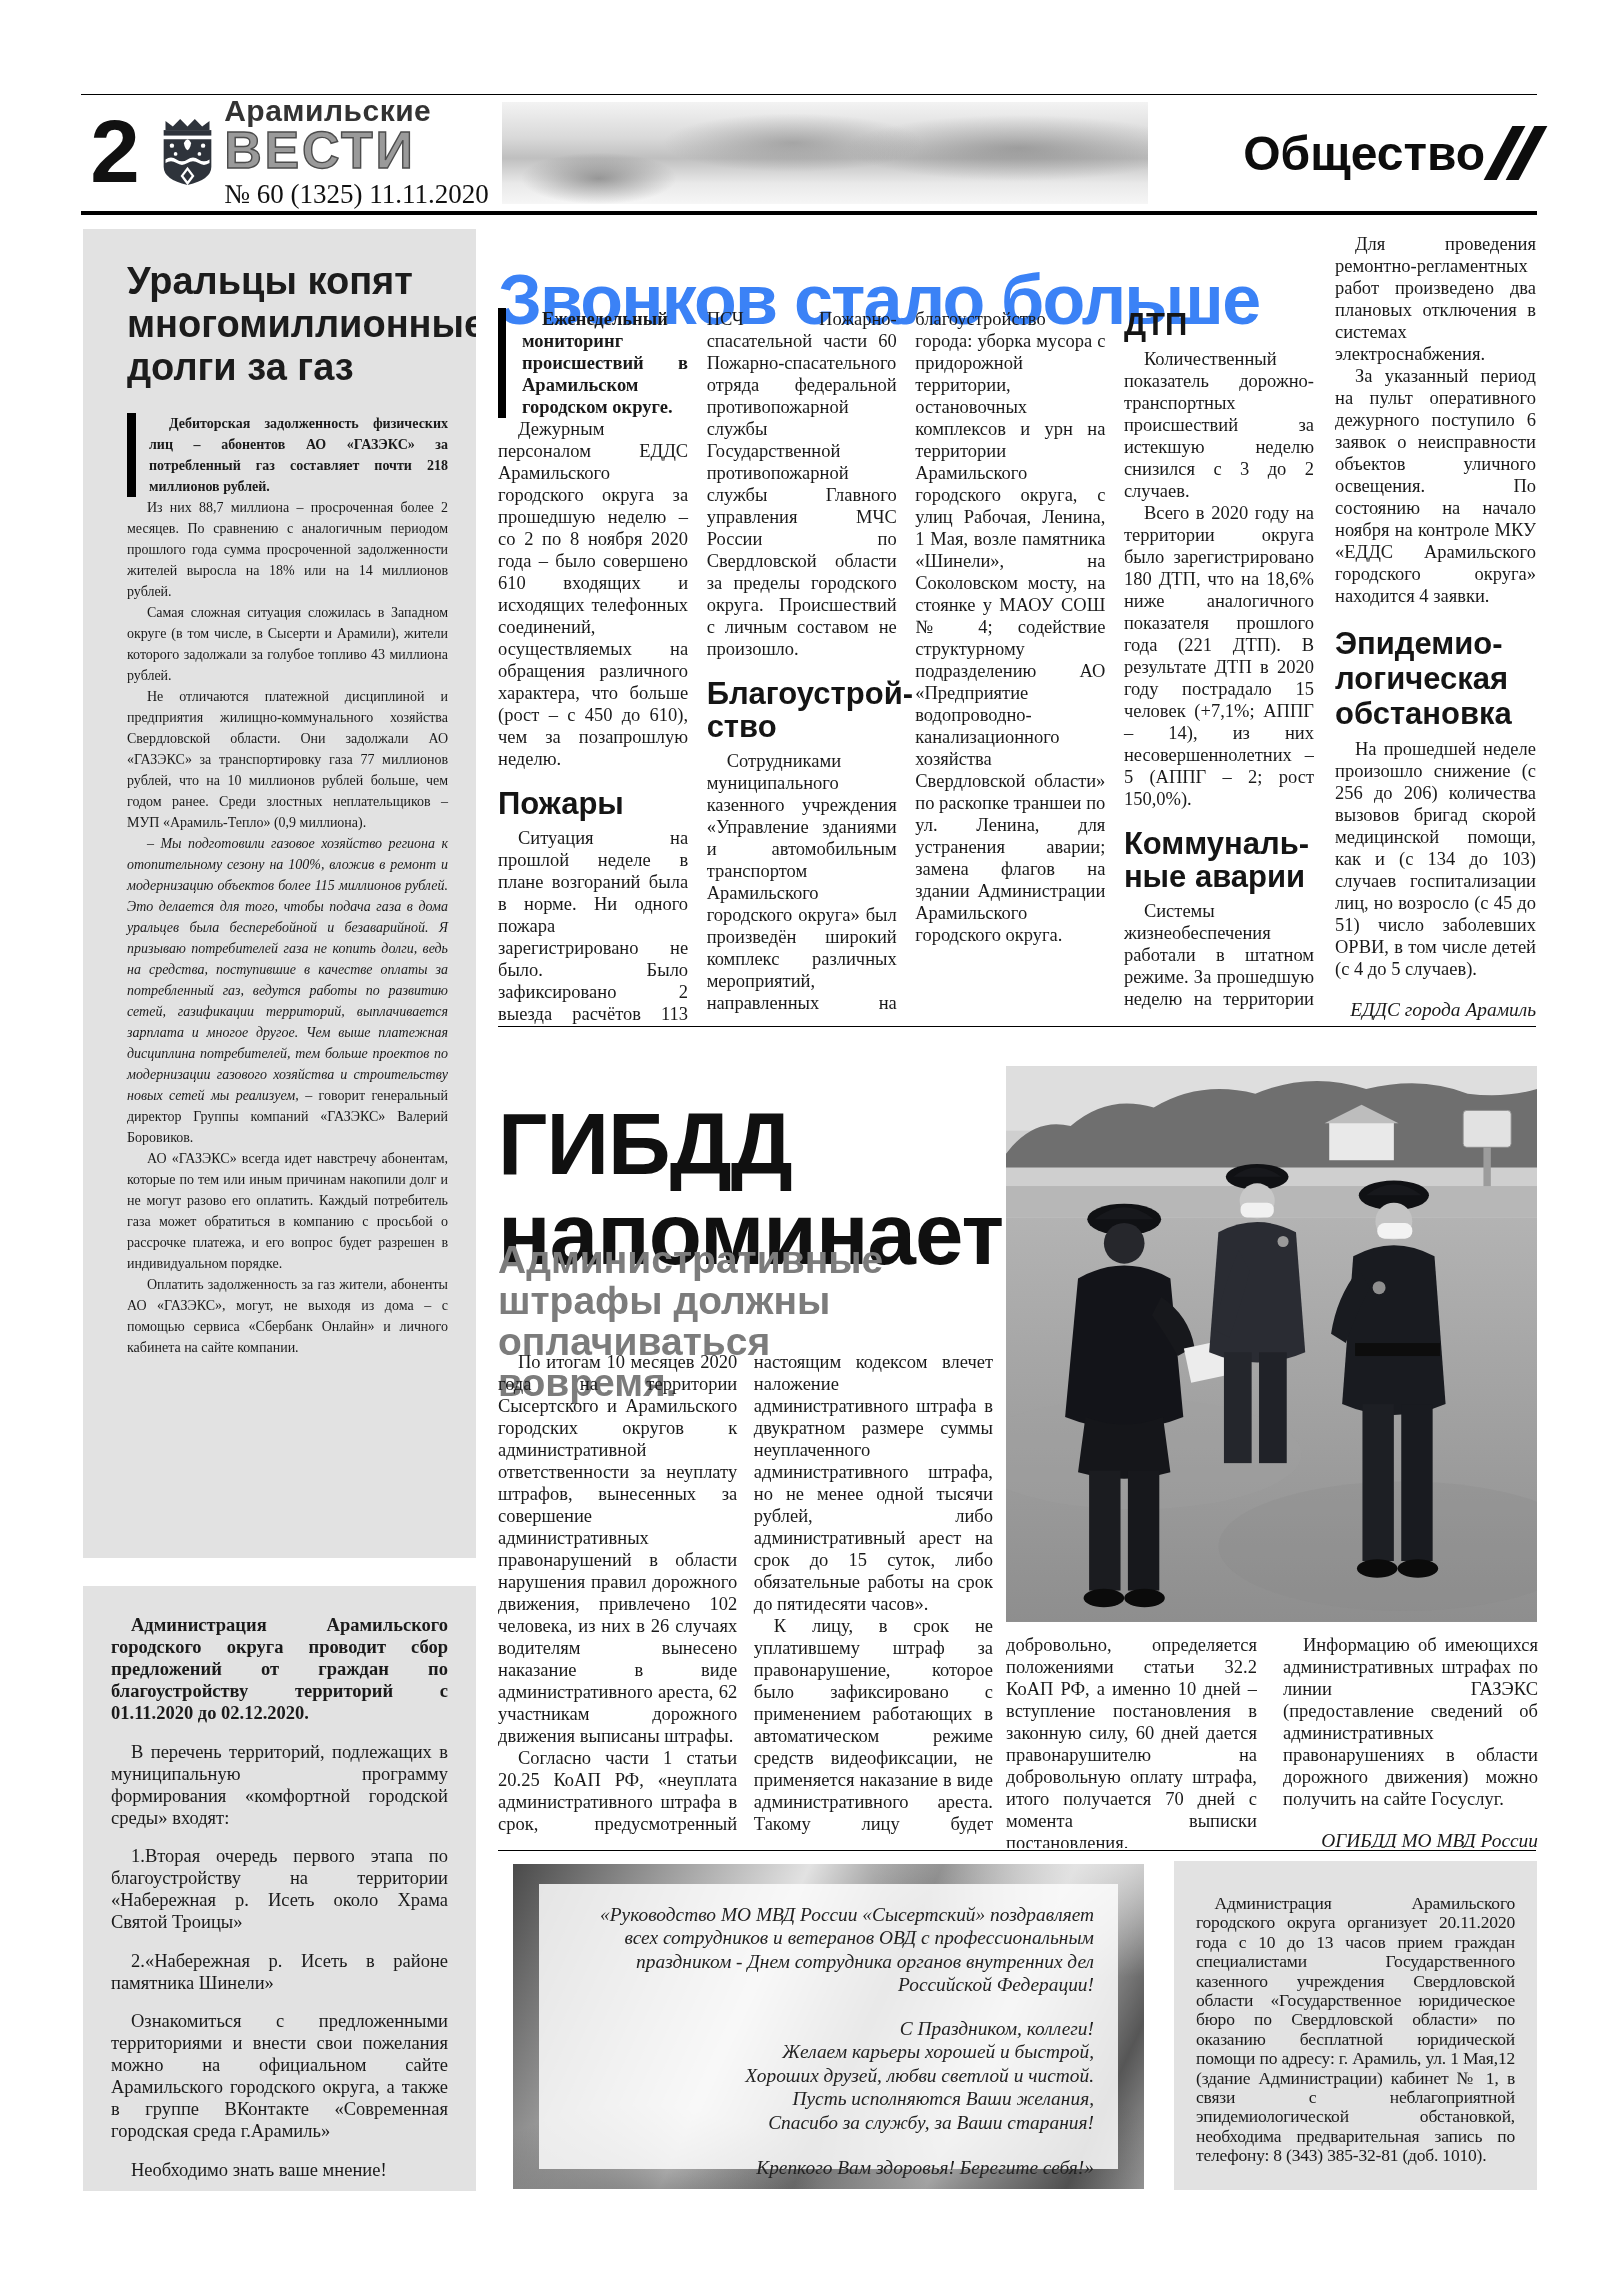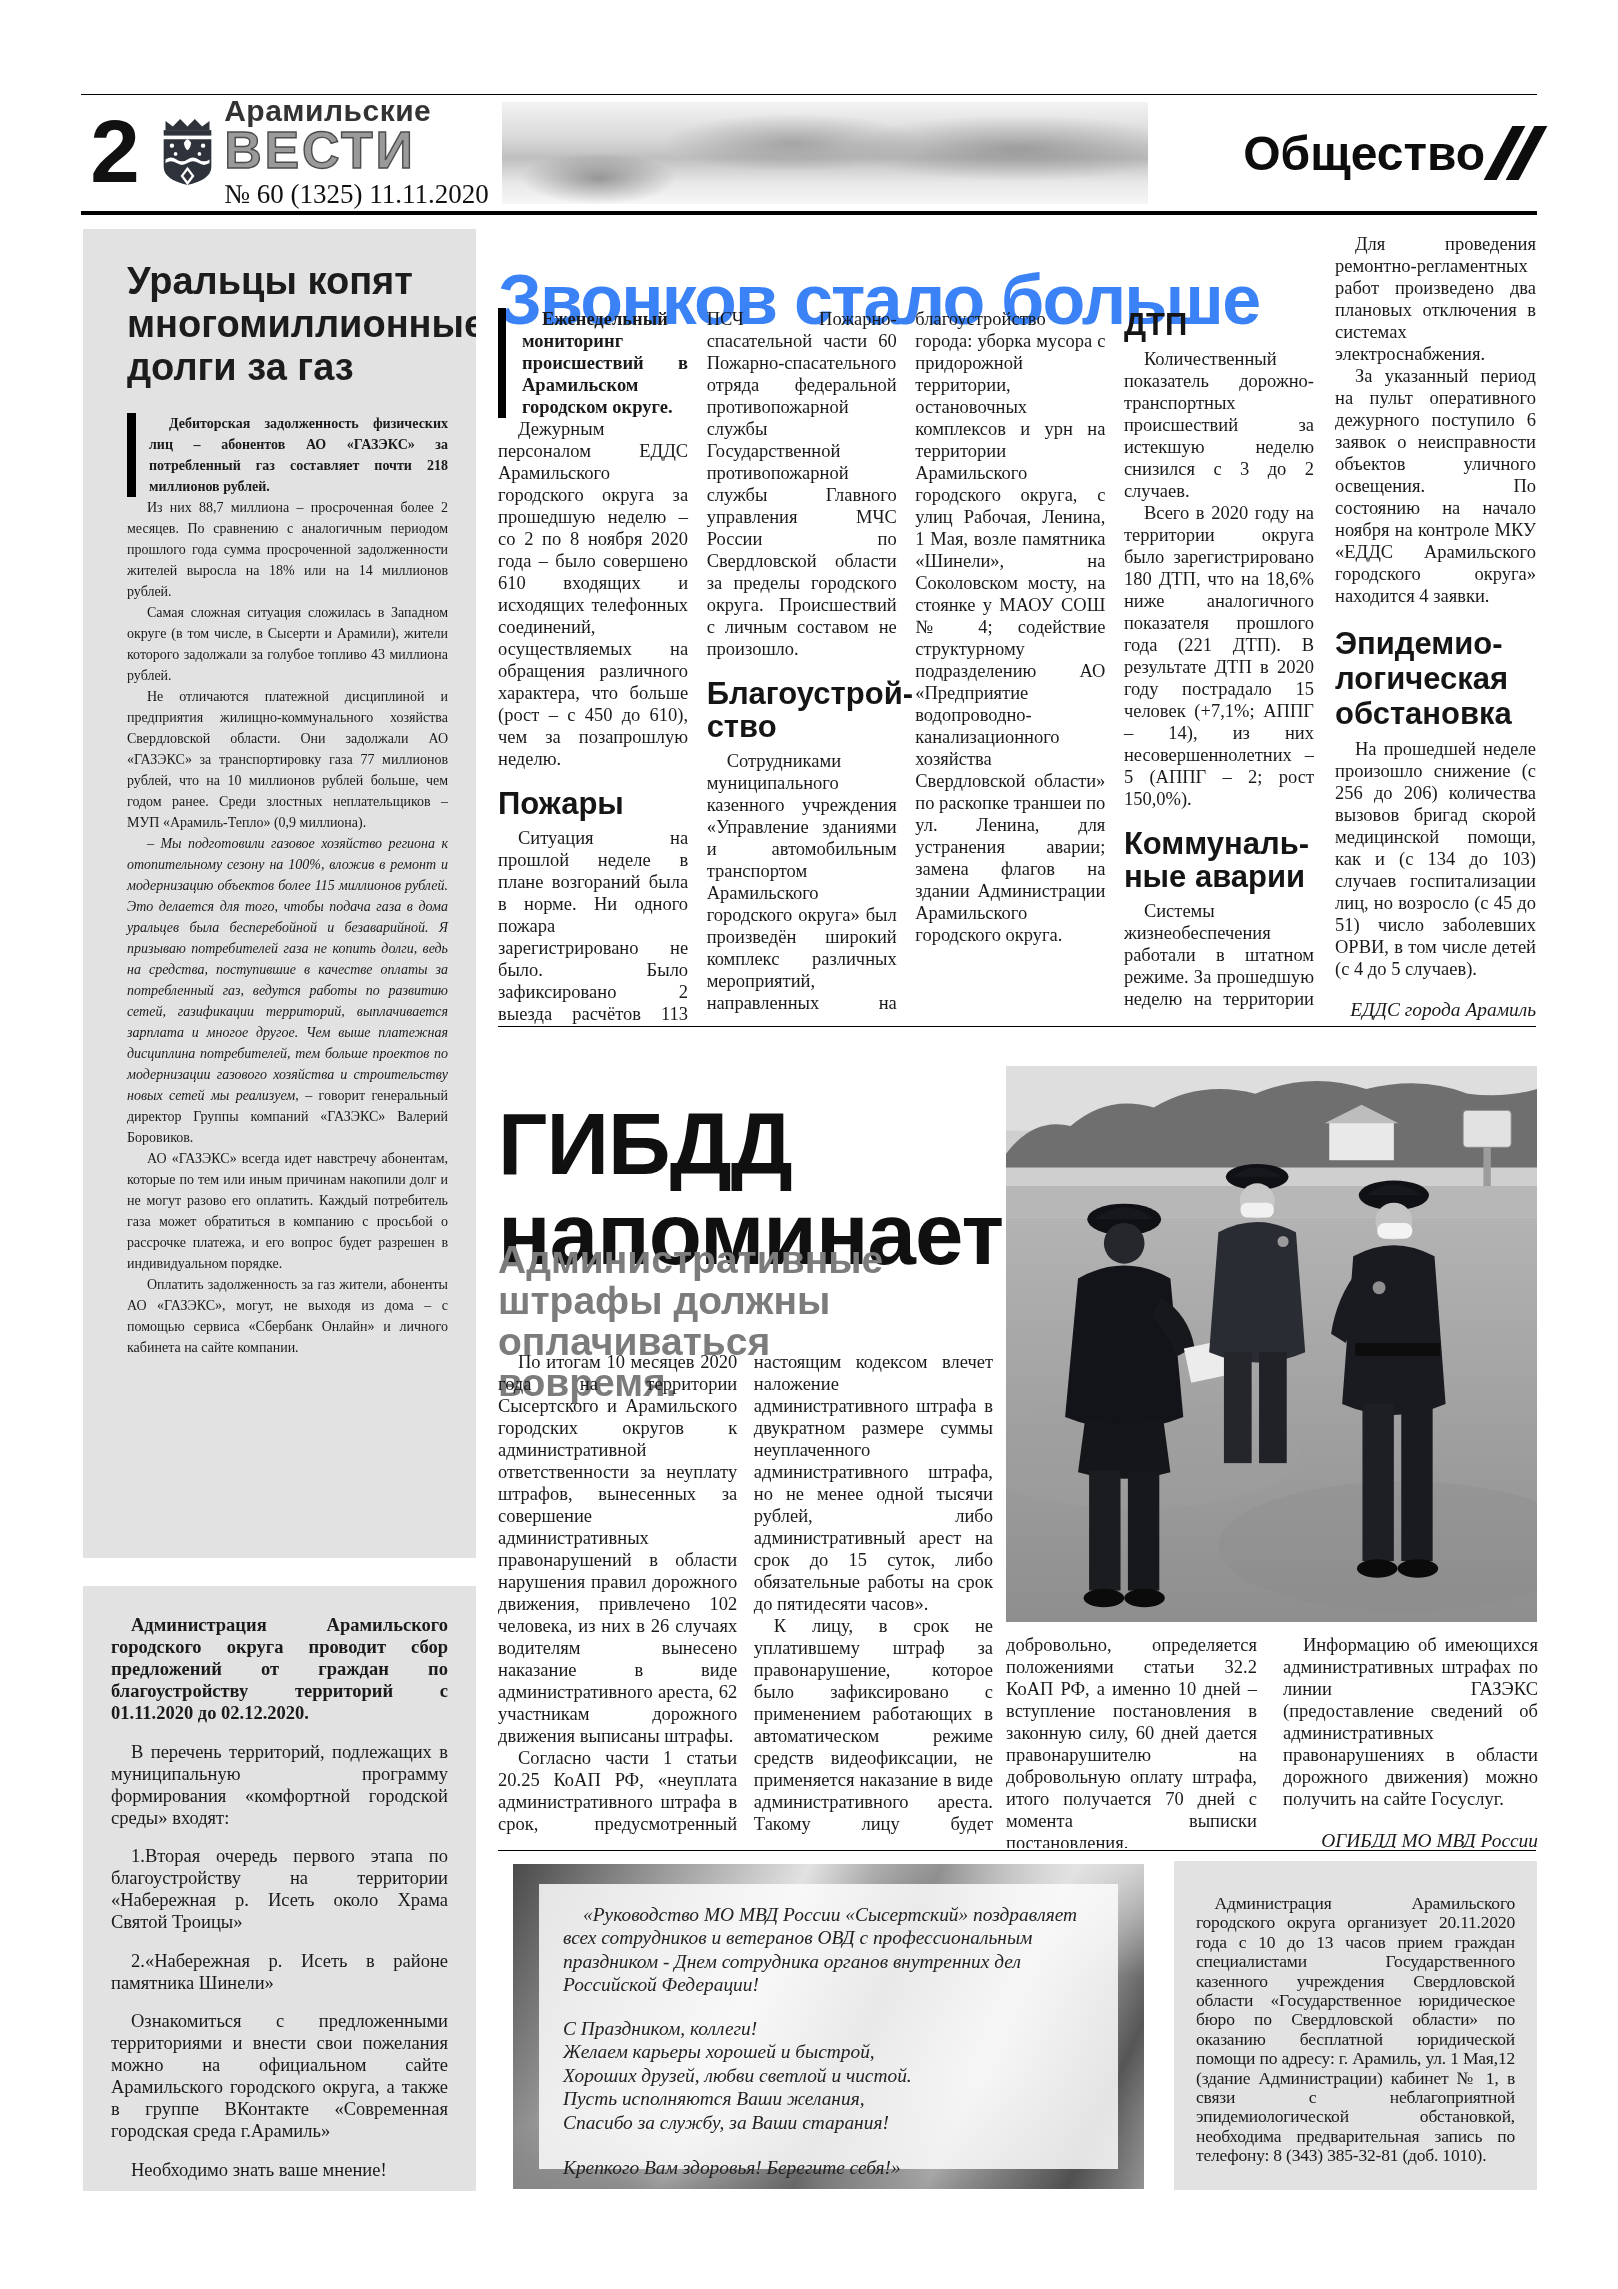--- a/index.html
+++ b/index.html
@@ -81,21 +81,21 @@
   .gibdd-col4{left:1283px;top:1634px;width:255px;height:214px;}
 
   .photo{position:absolute;left:1006px;top:1066px;width:531px;height:556px;overflow:hidden;}
 
   
   .congrats{position:absolute;left:513px;top:1864px;width:631px;height:325px;
      background:
        radial-gradient(277px 166px at 20% 110%, rgba(30,30,30,.55), rgba(30,30,30,0) 70%),
        radial-gradient(351px 185px at 95% -5%, rgba(235,235,235,.8), rgba(235,235,235,0) 70%),
        radial-gradient(388px 222px at 70% 115%, rgba(60,60,60,.5), rgba(60,60,60,0) 75%),
-       linear-gradient(115deg,#4a4a4a 0%,#9c9c9c 20%,#e2e2e2 38%,#787878 55%,#d5d5d5 72%,#565656 90%,#a0a0a0 100%);}
+       linear-gradient(115deg,#4a4a4a 0%,#9c9c9c 20%,#e2e2e2 38%,#787878 55%,#d5d5d5 72%,#565656 90%,#a0a0a0 100%); text-align: right;}
   .congrats-panel{position:absolute;left:26px;top:20px;right:26px;bottom:20px;
      background:rgba(252,252,252,.86);padding:18.5px 24px;box-sizing:border-box;
      font-style:italic;font-size:19.4px;line-height:23.5px;color:#222;}
   .congrats-panel p{margin:0;}
   .congrats-panel .para1{text-indent:20px;margin-bottom:20px;}
   .congrats-panel .verse{margin:0;}
   .congrats-panel .closing{margin-top:22px;}
 
   .legal-box{left:1174px;top:1861px;width:363px;height:329px;padding:33px 22px;}
   .legal-box p{font-size:17.5px;line-height:19.4px;text-align:justify;text-indent:18.5px;

